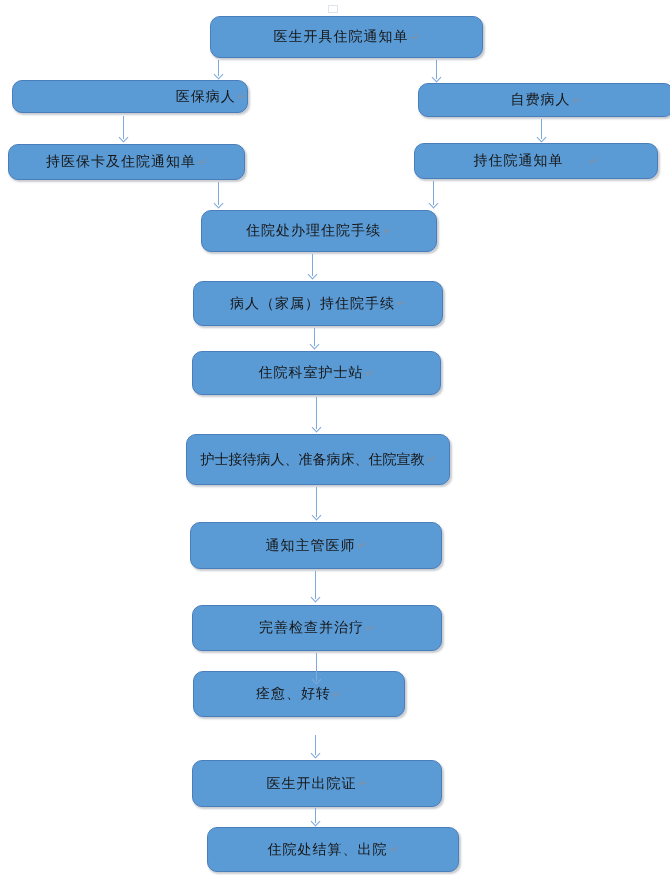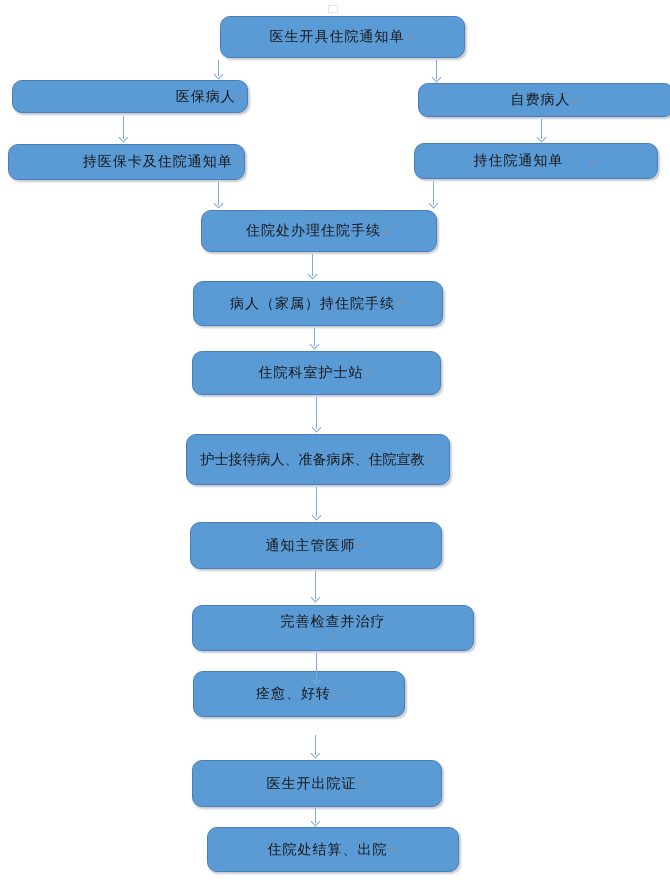--- a/index.html
+++ b/index.html
@@ -68,36 +68,36 @@
     opacity: 0.6;
   }
 </style>
 </head>
 <body>
 
 <div class="canvas">
 
   <span class="anchor-dot"></span>
 
-  <div class="node" style="left:220px; top:16px; width:245px; height:42px;">
+  <div class="node" style="left:210px; top:16px; width:273px; height:42px;">
     <span>医生开具住院通知单</span>
     <span class="mark">↵</span>
   </div>
 
   <div class="node" style="left:12px; top:80px; width:236px; height:33px;justify-content:flex-end;">
     <span>医保病人</span>
     <span class="mark">↵</span>
   </div>
 
   <div class="node" style="left:418px; top:83px; width:256px; height:34px;">
     <span>自费病人</span>
     <span class="mark">↵</span>
   </div>
 
-  <div class="node" style="left:8px; top:144px; width:237px; height:36px;justify-content:flex-end;">
+  <div class="node" style="left:8px; top:144px; width:237px; height:36px;">
     <span>持医保卡及住院通知单</span>
     <span class="mark">↵</span>
   </div>
 
   <div class="node" style="left:414px; top:143px; width:244px; height:36px;gap:24px;">
     <span>持住院通知单</span>
     <span class="mark">↵</span>
   </div>
 
   <div class="node" style="left:201px; top:210px; width:236px; height:42px;">
@@ -118,21 +118,21 @@
   <div class="node" style="left:186px; top:434px; width:264px; height:51px; letter-spacing:0;">
     <span>护士接待病人、准备病床、住院宣教</span>
     <span class="mark">↵</span>
   </div>
 
   <div class="node" style="left:190px; top:522px; width:252px; height:47px;">
     <span>通知主管医师</span>
     <span class="mark">↵</span>
   </div>
 
-  <div class="node" style="left:192px; top:605px; width:282px; height:46px;flex-direction:column;">
+  <div class="node" style="left:192px; top:605px; width:250px; height:46px;">
     <span>完善检查并治疗</span>
     <span class="mark">↵</span>
   </div>
 
   <div class="node" style="left:193px; top:671px; width:212px; height:46px;justify-content:center;">
     <span>痊愈、好转</span>
     <span class="mark">↵</span>
   </div>
 
   <div class="node" style="left:192px; top:760px; width:250px; height:47px;">

